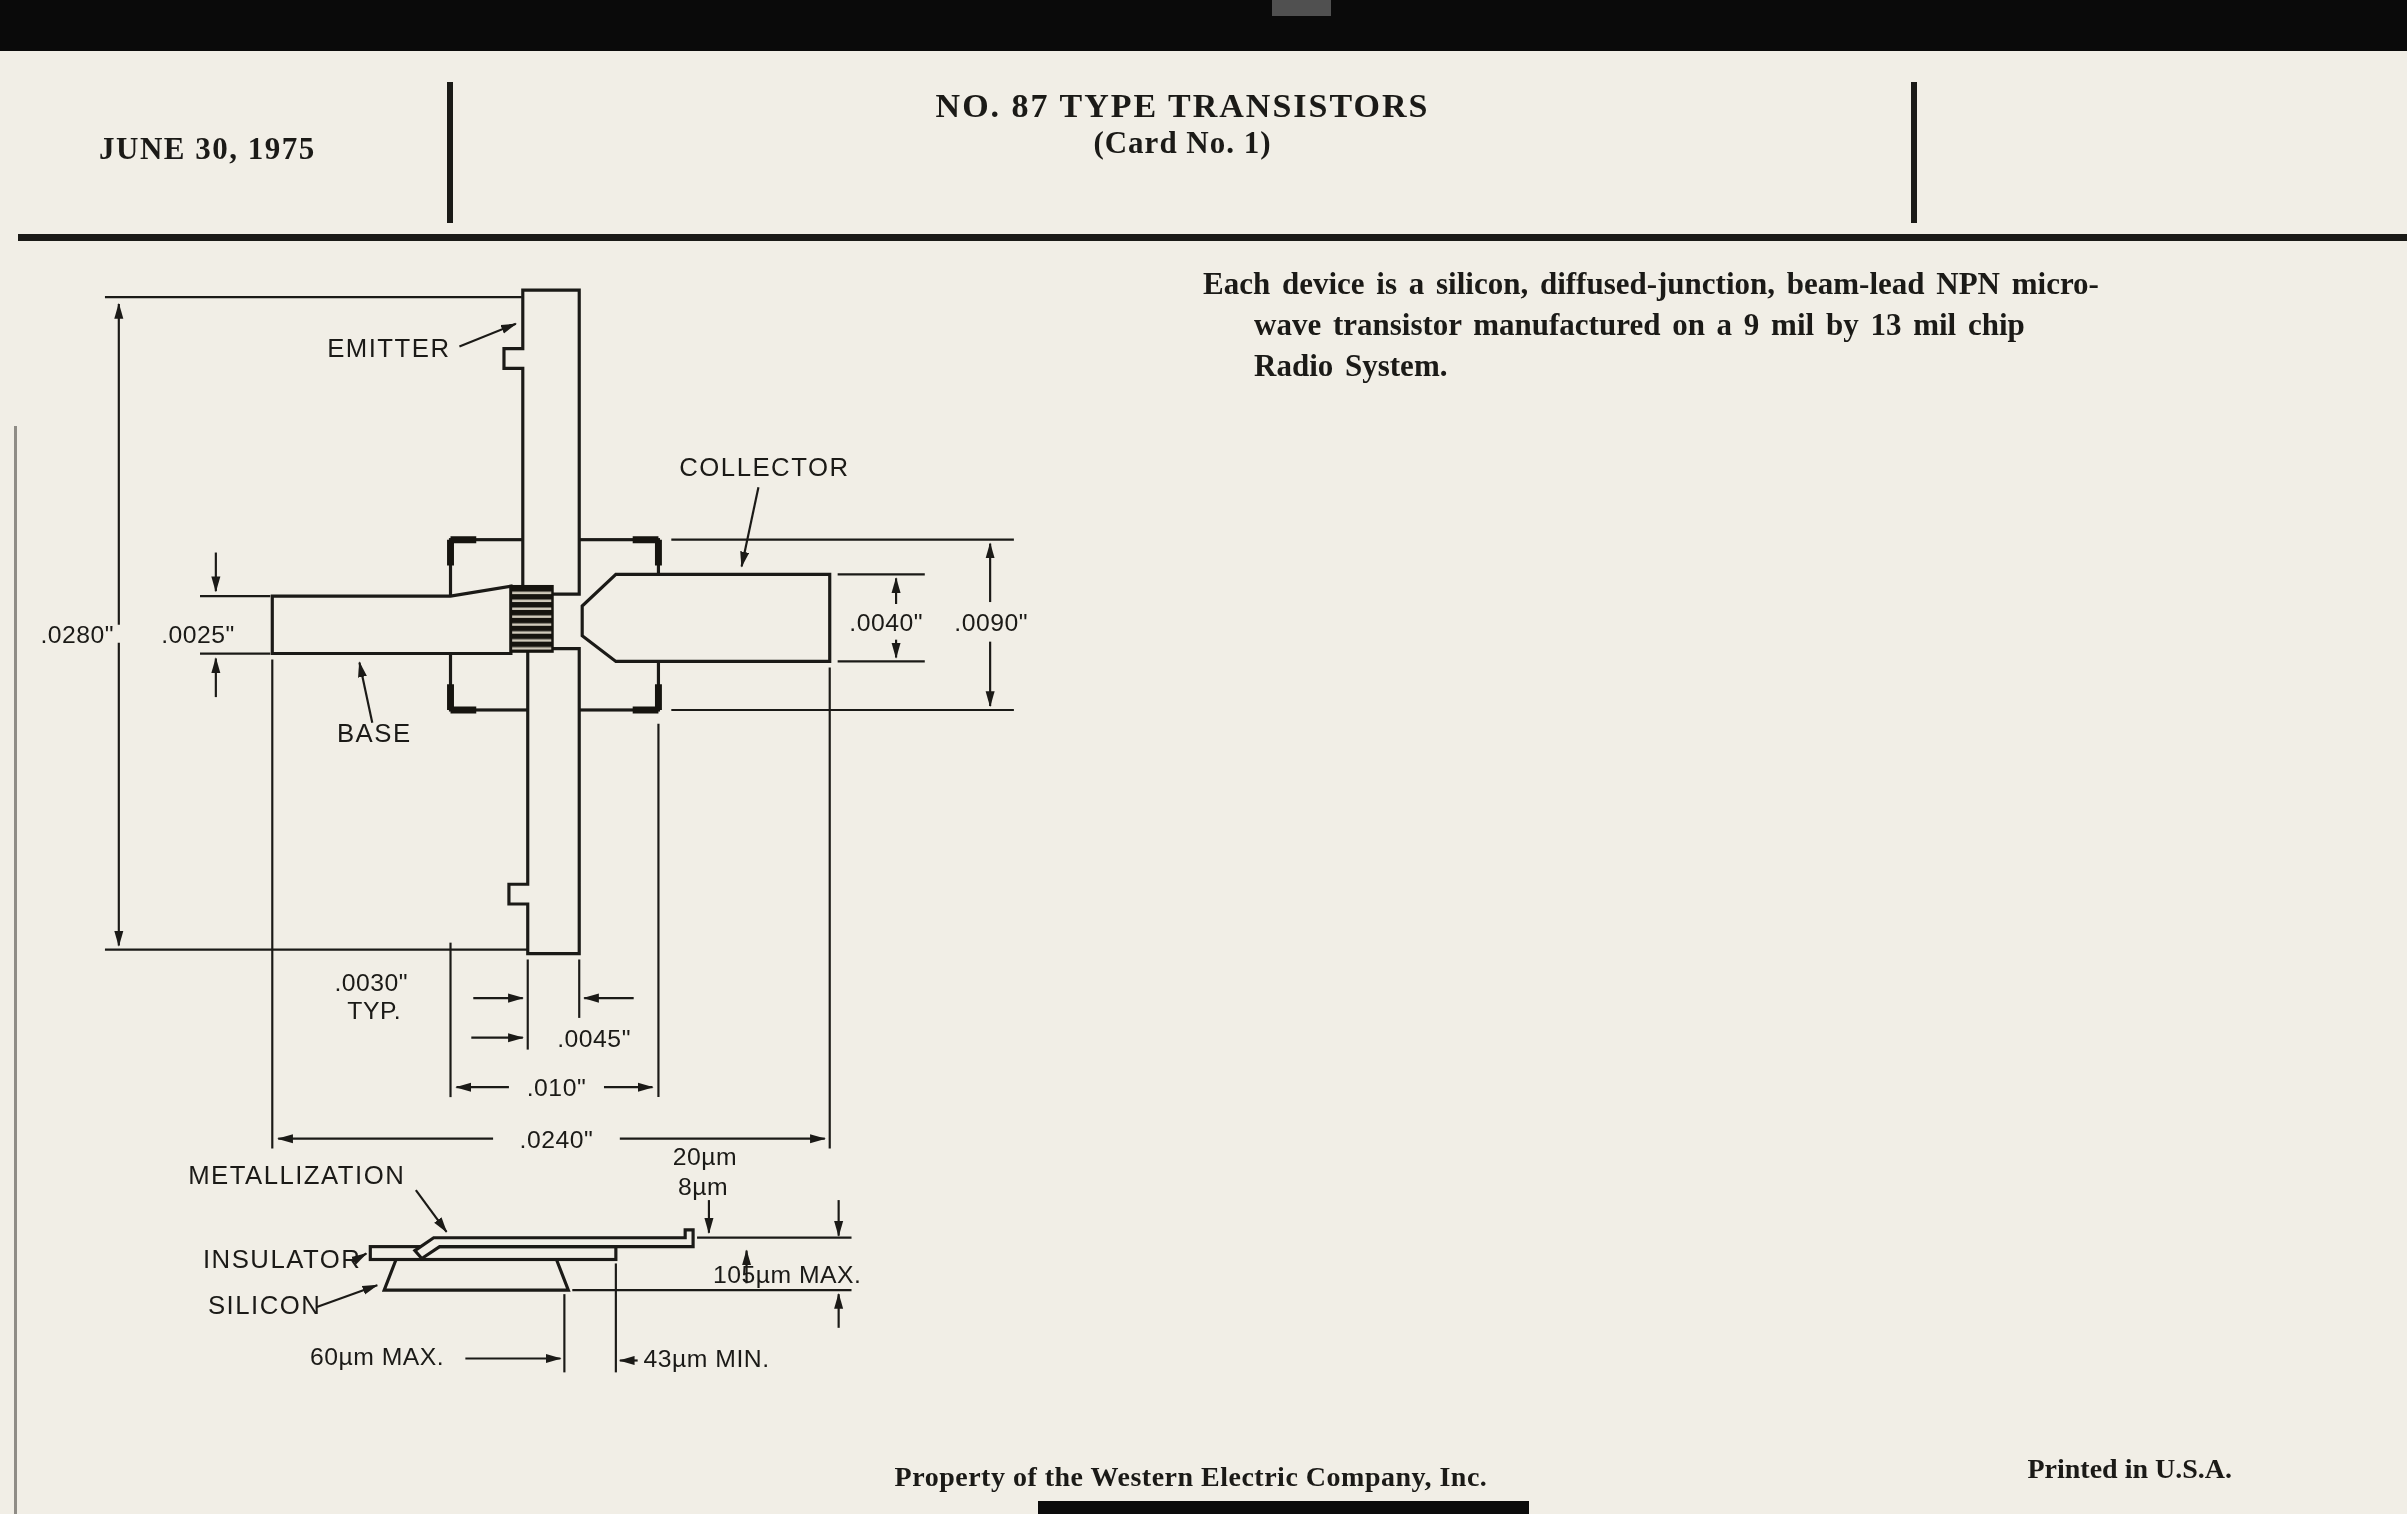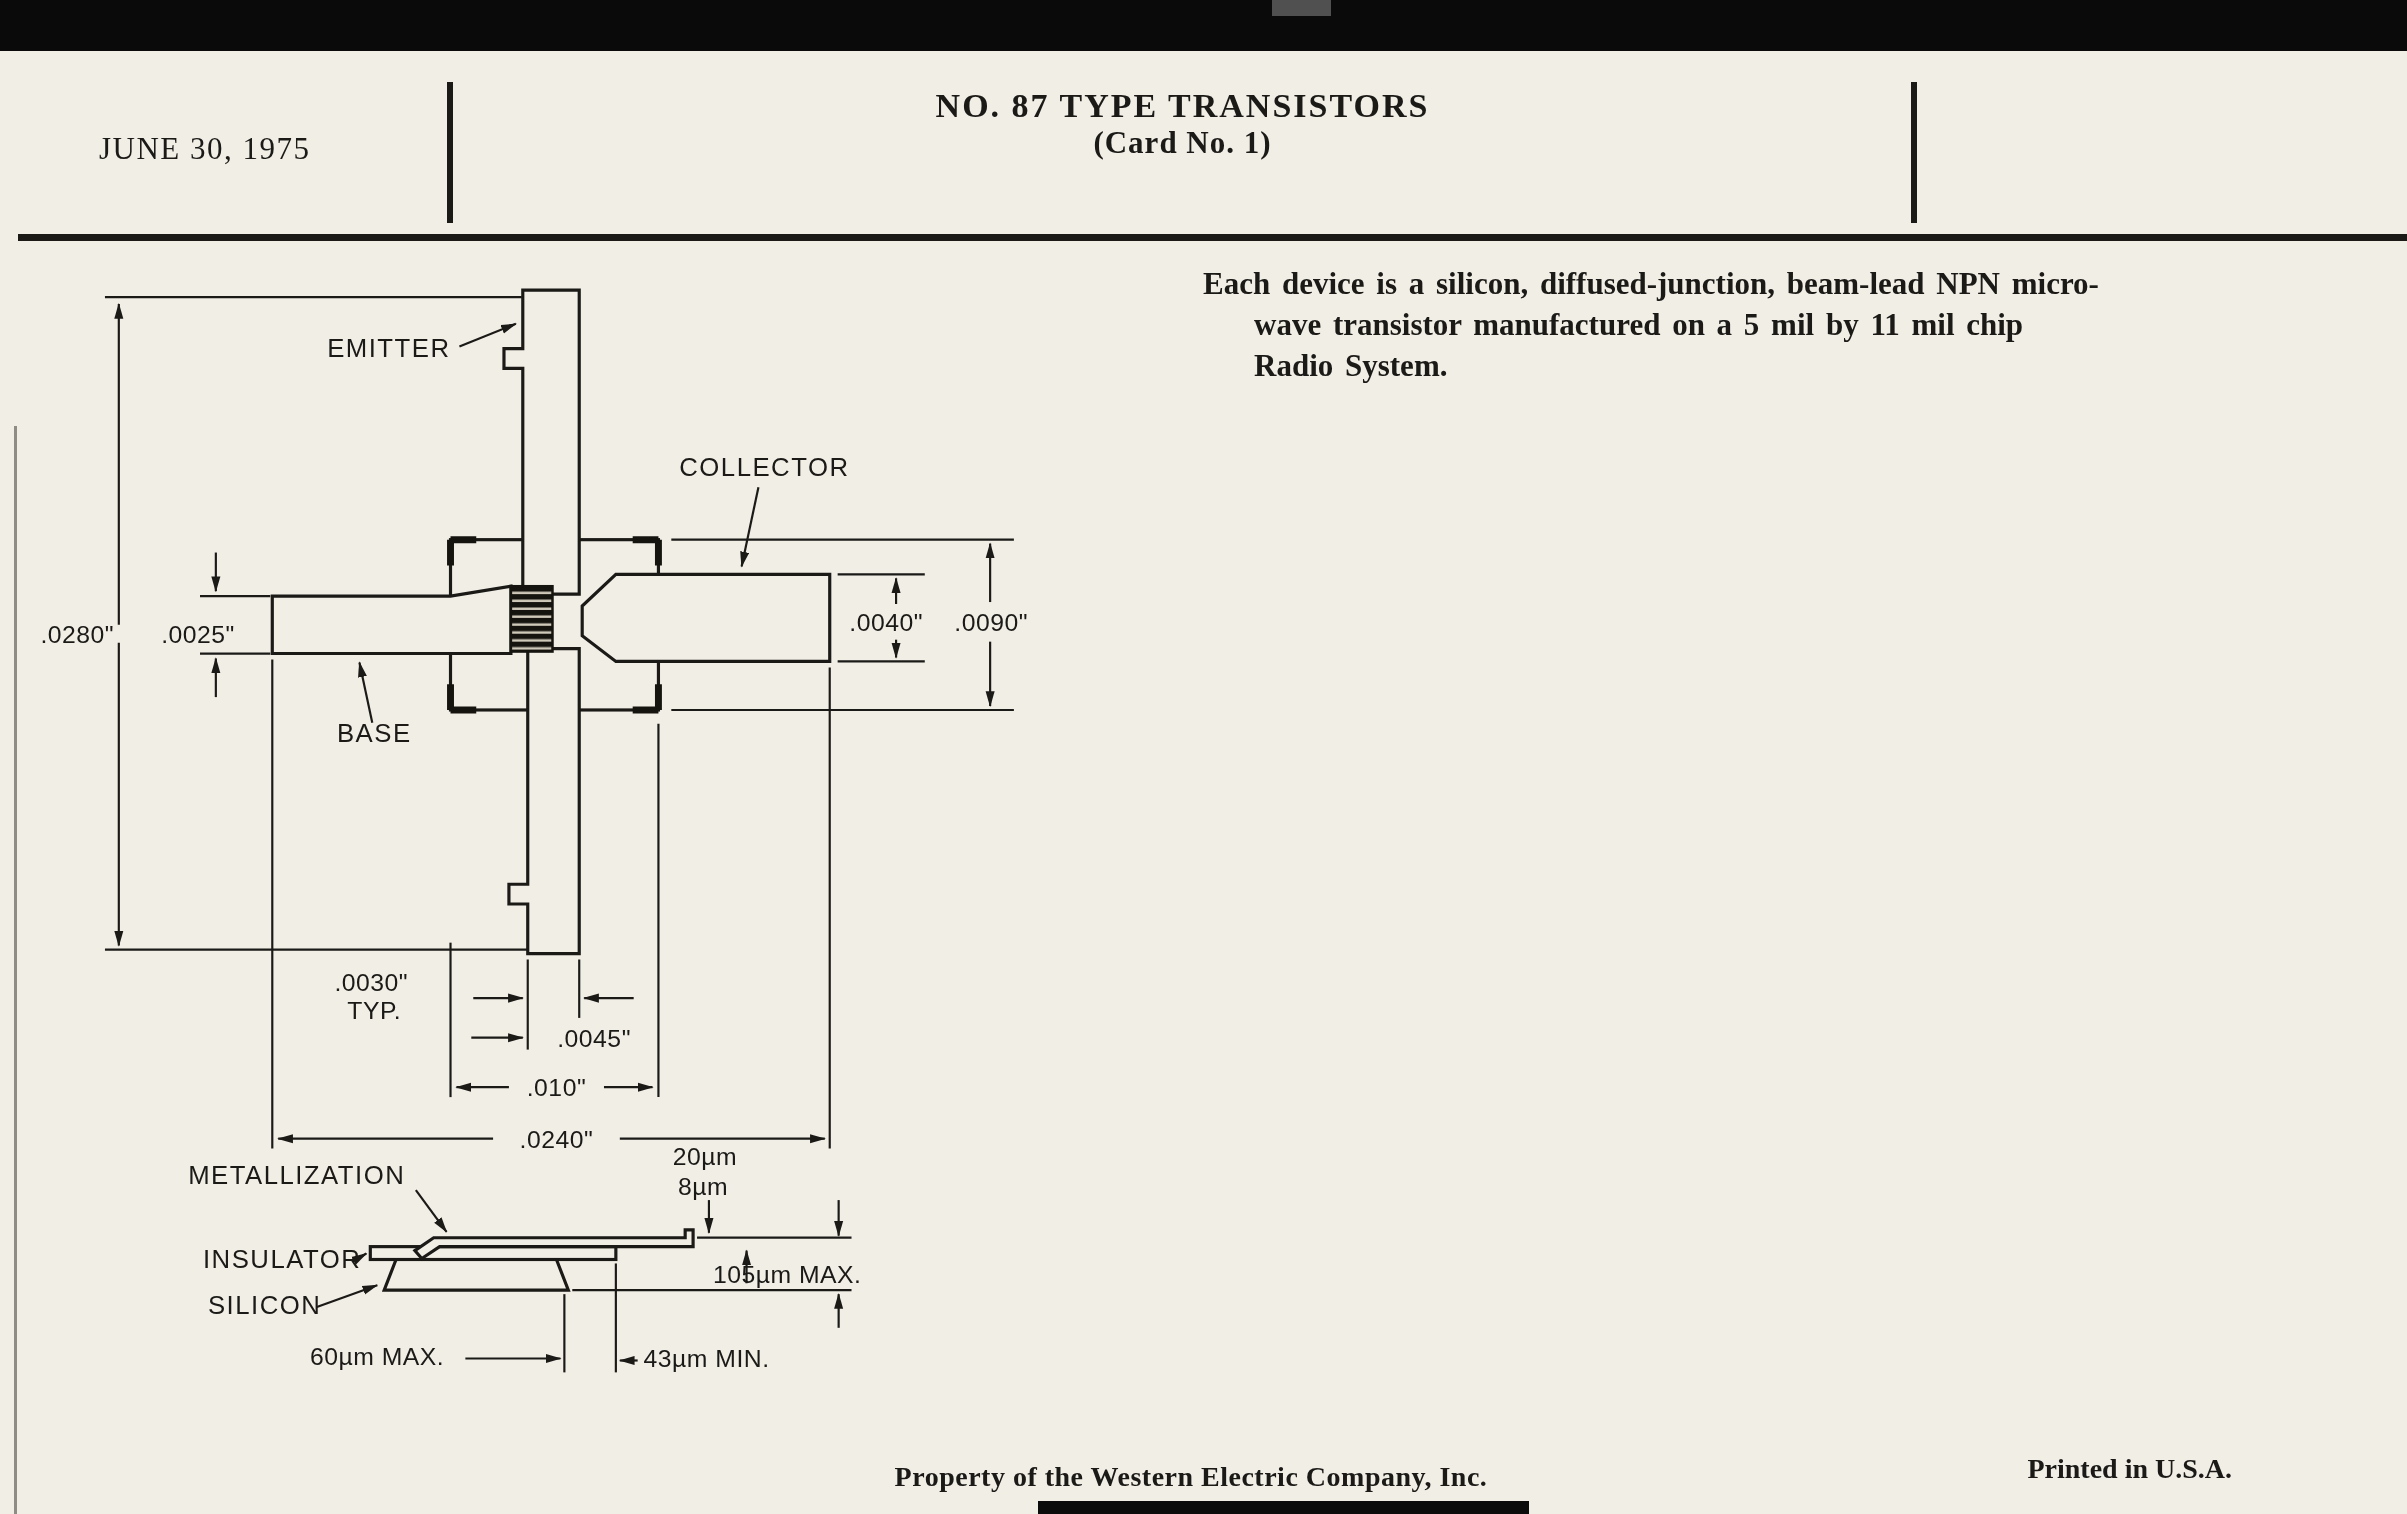--- a/index.html
+++ b/index.html
@@ -6,21 +6,21 @@
   .page {
     position:relative; width:2408px; height:1515px;
     background:#f1eee6; overflow:hidden;
     font-family:"Liberation Serif", serif; color:#1b1a17;
   }
   .scan-top { position:absolute; left:0; top:0; width:2408px; height:51px; background:#0a0a0a; }
   .scan-top-smudge { position:absolute; left:1272px; top:0; width:59px; height:16px; background:#8a8a8a; opacity:.55; }
   .scan-bottom { position:absolute; left:1038px; top:1501px; width:491px; height:14px; background:#0b0b0b; }
   .edge-line { position:absolute; left:14px; top:426px; bottom:0; width:3px; background:rgba(45,42,38,.5); }
 
-  .date { position:absolute; left:99px; top:131px; font-size:31px; font-weight:normal; letter-spacing:1.5px; }
+  .date { position:absolute; left:99px; top:131px; font-size:31px; font-weight:bold; letter-spacing:1.5px; }
   .vbar { position:absolute; top:82px; width:6px; height:141px; background:#1b1a17; }
   .vbar.left  { left:447px; }
   .vbar.right { left:1911px; }
   .title-wrap { position:absolute; left:455px; top:87px; width:1455px; text-align:center; }
   .title { font-size:34px; font-weight:bold; letter-spacing:2px; }
   .subtitle { font-size:31px; font-weight:bold; letter-spacing:1px; }
   .rule { position:absolute; left:18px; right:0; top:234px; height:7px; background:#1b1a17; }
 
   .description { position:absolute; left:1203px; top:263px; width:1178px;
     font-size:31px; line-height:41px; font-weight:bold; word-spacing:4px; }
@@ -55,21 +55,21 @@
   <div class="vbar left"></div>
   <div class="vbar right"></div>
   <div class="title-wrap">
     <div class="title">NO. 87 TYPE TRANSISTORS</div>
     <div class="subtitle">(Card No. 1)</div>
   </div>
   <div class="rule"></div>
 
   <div class="description">
     <div class="desc-line">Each device is a silicon, diffused-junction, beam-lead NPN micro-</div>
-    <div class="desc-line cont">wave transistor manufactured on a 5 mil by 11 mil chip</div>
+    <div class="desc-line cont">wave transistor manufactured on a 9 mil by 13 mil chip</div>
     <div class="desc-line cont">Radio System.</div>
   </div>
 
   <svg class="diagram" viewBox="0 0 2432 1530">
     <defs>
       <marker id="arr" viewBox="0 0 14 8" refX="13" refY="4" markerWidth="16" markerHeight="10" markerUnits="userSpaceOnUse" orient="auto">
         <path d="M0,0 L14,4 L0,8 z" fill="#1b1a17"></path>
       </marker>
       <pattern id="fingers" width="8" height="8" patternUnits="userSpaceOnUse">
         <rect width="8" height="8" fill="#16140f"></rect>

